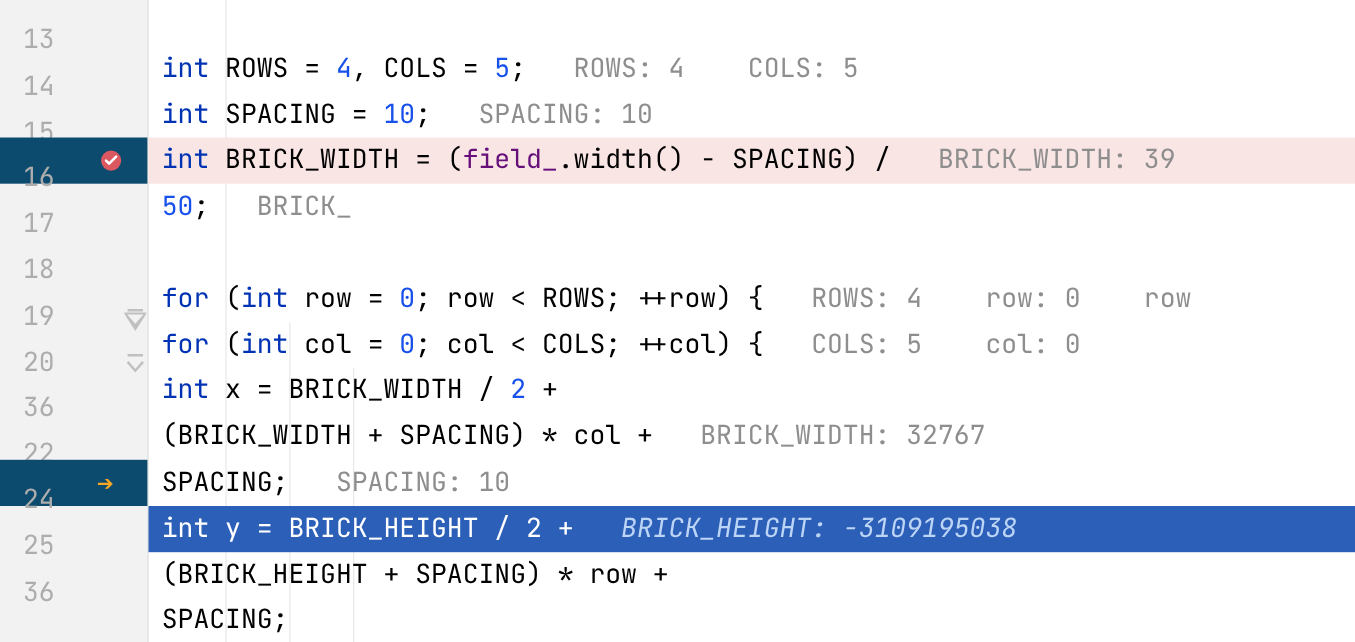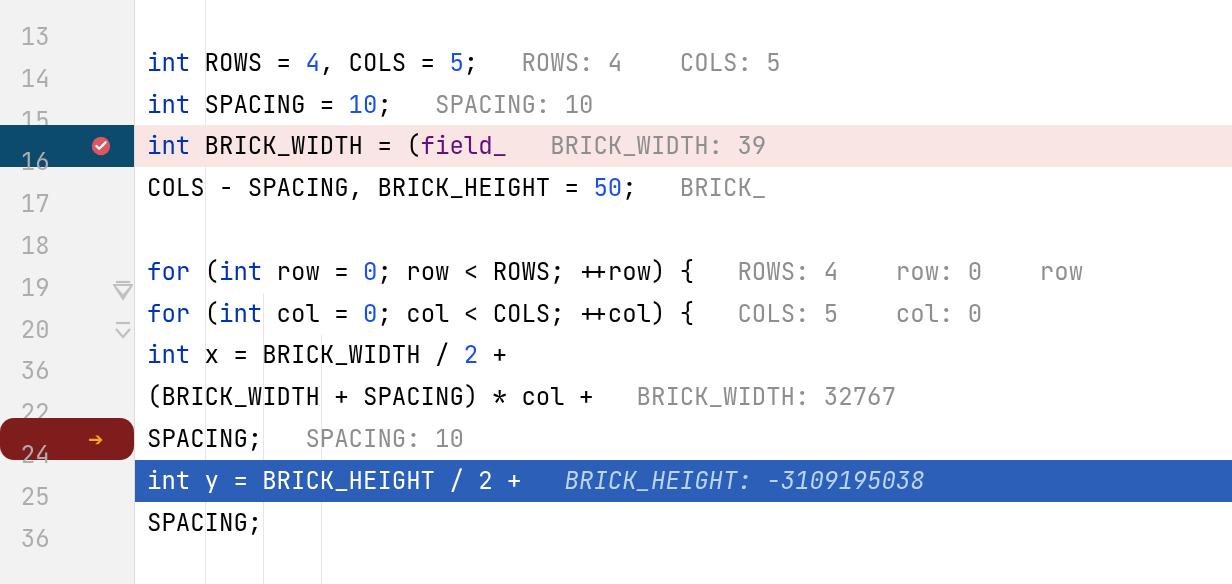--- a/index.html
+++ b/index.html
@@ -24,21 +24,21 @@
     border-right: 1px solid #dcdcdc;
     flex-shrink: 0;
   }
   .gutter-line {
     height: 41.8px;
     display: flex;
     align-items: center;
     position: relative;
   }
   .gutter-line.hl-red { background: #0c4a6e; }
-  .gutter-line.hl-exec { background: #7f1d1d; border-radius: 14px; }
+  .gutter-line.hl-exec { background: #0c4a6e; }
   .ln {
     width: 54px;
     text-align: right;
     color: #adadad;
     font-weight: 400;
     padding-right: 4px;
     margin-top: 32px;
   }
   .marker {
     width: 81px;
@@ -188,34 +188,35 @@
       <div class="guide" style="left:128px; top:293px; height:291px;"></div>
       <div class="guide" style="left:186px; top:335px; height:249px;"></div>
     </div>
 
     <div class="code-line"></div>
 
     <div class="code-line">     <span class="kw">int</span><span> ROWS = </span><span class="num">4</span><span>, COLS = </span><span class="num">5</span><span>;</span><span class="inlay">   ROWS: 4    COLS: 5</span></div>
 
     <div class="code-line">     <span class="kw">int</span><span> SPACING = </span><span class="num">10</span><span>;</span><span class="inlay">   SPACING: 10</span></div>
 
-    <div class="code-line hl-red">     <span class="kw">int</span><span> BRICK_WIDTH = (</span><span class="field">field_</span><span class="inlay">   BRICK_WIDTH: 39</span></div>
-
-    <div class="code-line">                   <span>COLS - SPACING, BRICK_HEIGHT = </span><span class="num">50</span><span>;</span><span class="inlay">   BRICK_</span></div>
+    <div class="code-line hl-red">     <span class="kw">int</span><span> BRICK_WIDTH = (</span><span class="field">field_</span><span>.width() - SPACING) /</span><span class="inlay">   BRICK_WIDTH: 39</span></div>
+
+    <div class="code-line">                   <span class="num">50</span><span>;</span><span class="inlay">   BRICK_</span></div>
 
     <div class="code-line"></div>
 
     <div class="code-line">     <span class="kw">for</span><span> (</span><span class="kw">int</span><span> row = </span><span class="num">0</span><span>; row &lt; ROWS; ++row) {</span><span class="inlay">   ROWS: 4    row: 0    row</span></div>
 
     <div class="code-line">         <span class="kw">for</span><span> (</span><span class="kw">int</span><span> col = </span><span class="num">0</span><span>; col &lt; COLS; ++col) {</span><span class="inlay">   COLS: 5    col: 0</span></div>
 
     <div class="code-line">             <span class="kw">int</span><span> x = BRICK_WIDTH / </span><span class="num">2</span><span> +</span></div>
 
     <div class="code-line">                 <span>(BRICK_WIDTH + SPACING) * col +</span><span class="inlay">   BRICK_WIDTH: 32767</span></div>
 
     <div class="code-line">                 <span>SPACING;</span><span class="inlay">   SPACING: 10</span></div>
 
     <div class="code-line hl-exec">             <span class="kw">int</span><span> y = BRICK_HEIGHT / </span><span class="num">2</span><span> +</span><span class="inlay">   BRICK_HEIGHT: -3109195038</span></div>
 
+    <div class="code-line">                 <span>(BRICK_HEIGHT + SPACING) * row +</span></div>
 
     <div class="code-line">                 <span>SPACING;</span></div>
   </div>
 </div>
 
 </body></html>

